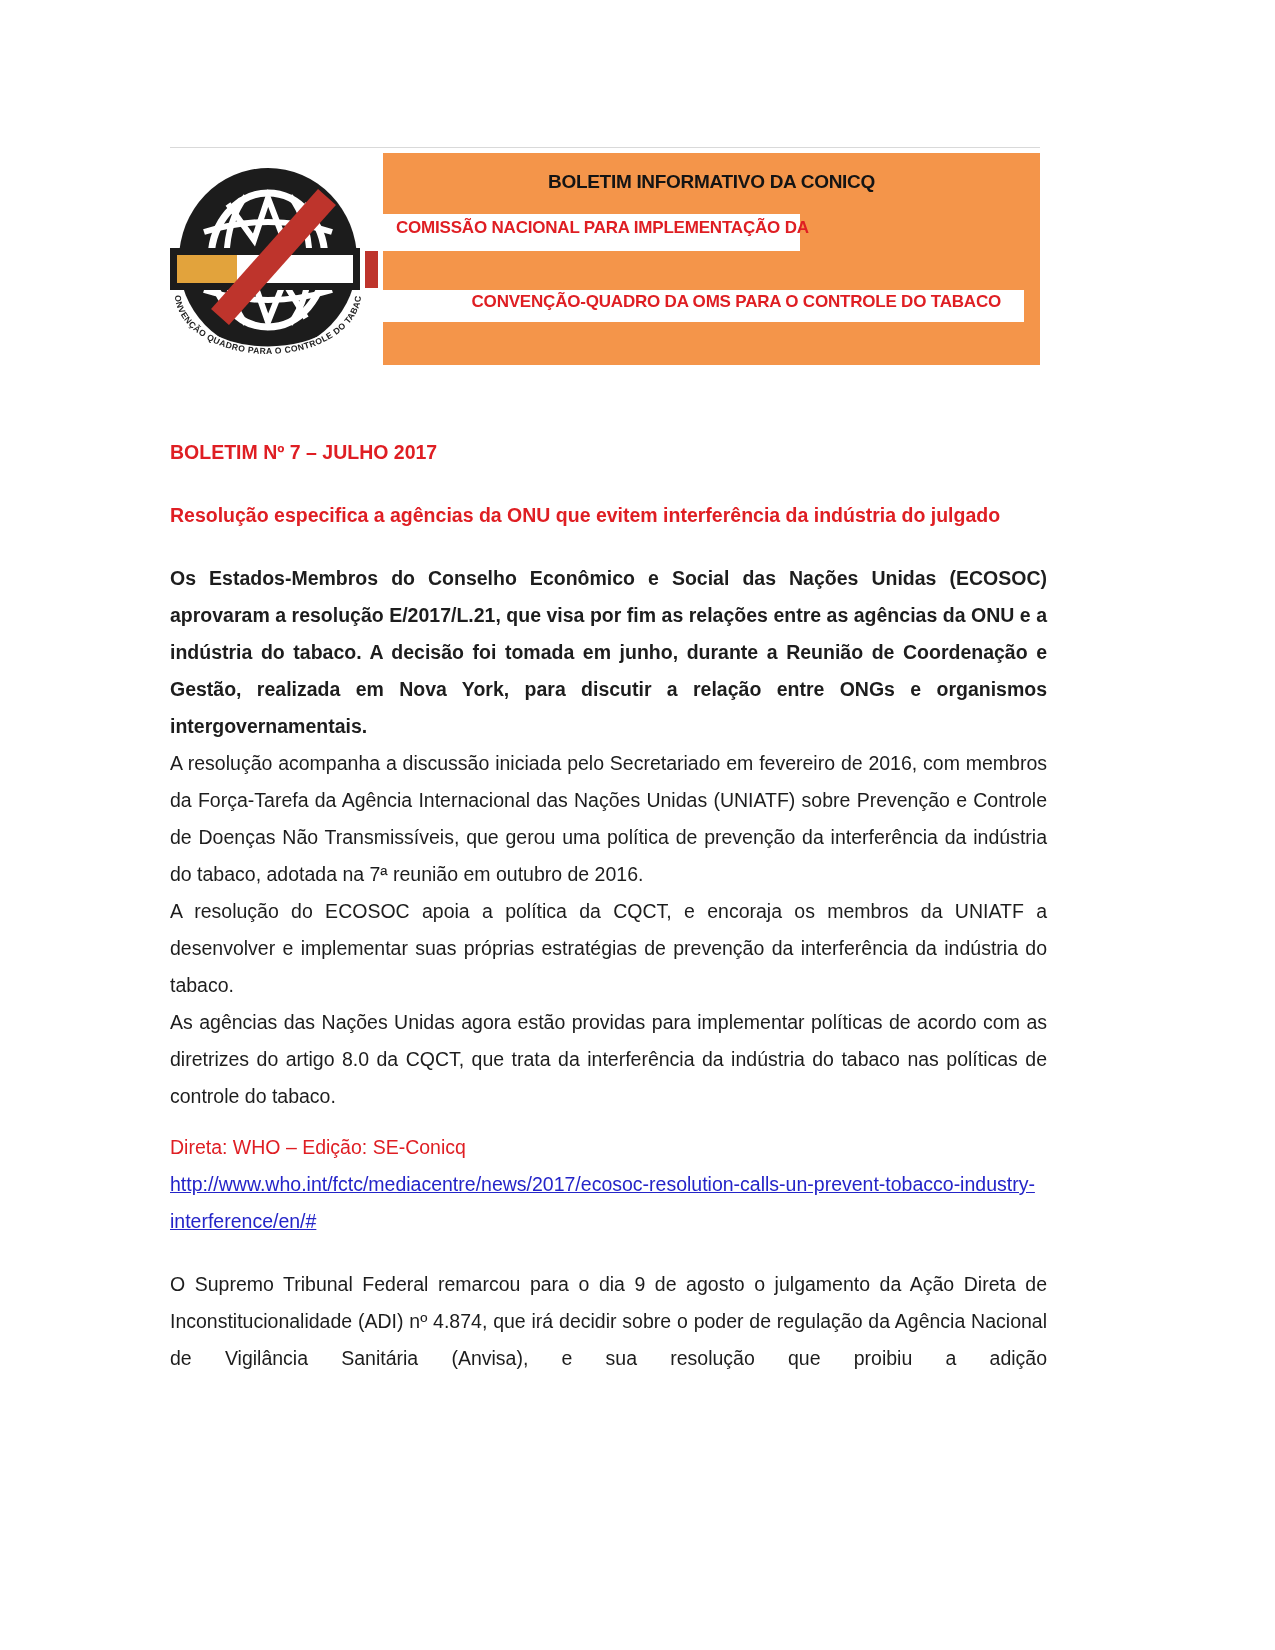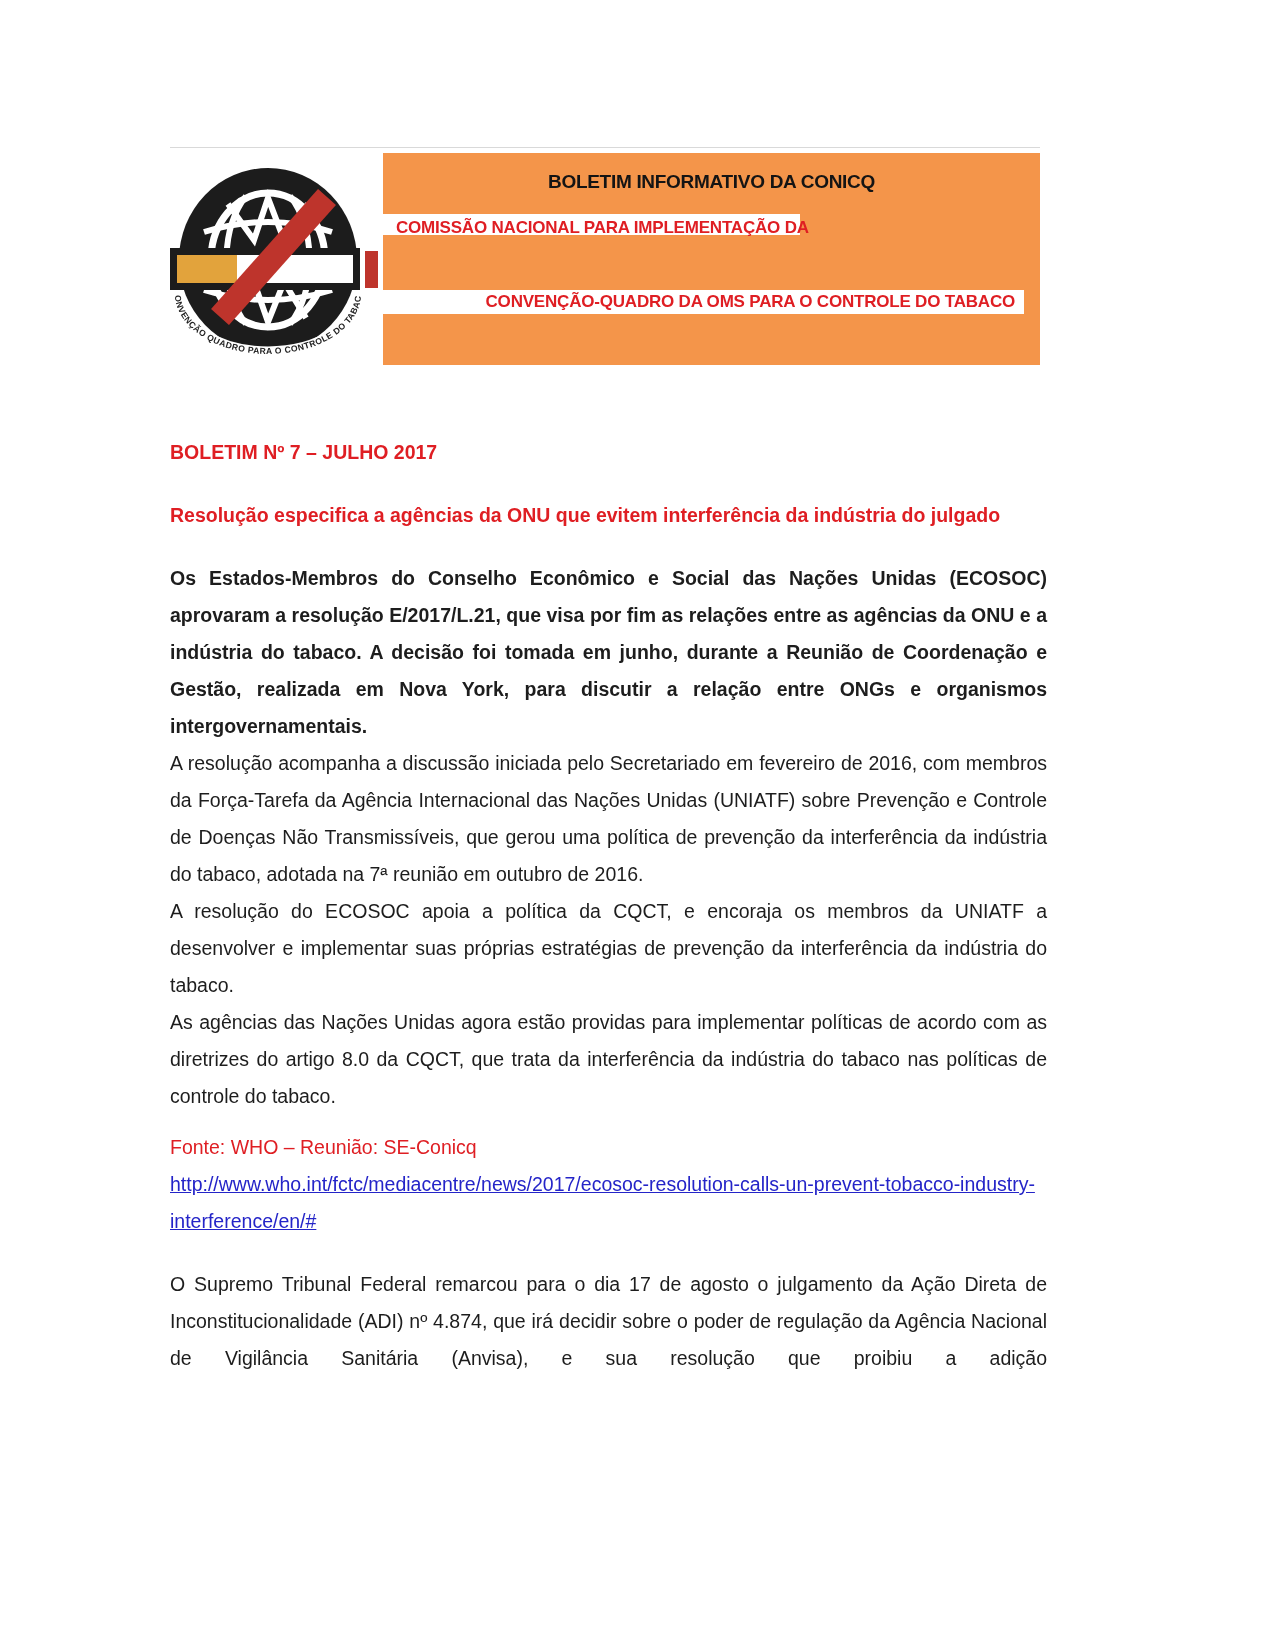--- a/index.html
+++ b/index.html
@@ -19,22 +19,22 @@
     flex:1;background:#F4954A;margin-top:5px;position:relative;
   }
   .banner-title{
     margin:4px;padding-top:14px;text-align:center;
     font-size:19px;font-weight:bold;color:#141414;letter-spacing:-0.3px;
   }
   .strip{
     position:absolute;background:#ffffff;color:#DF1E23;font-weight:bold;
     font-size:17px;letter-spacing:-0.2px;box-sizing:border-box;white-space:nowrap;
   }
-  .strip1{left:0;top:61px;width:417px;height:21px;line-height:27px;padding-left:13px;}
-  .strip2{left:0;top:137px;width:641px;height:24px;line-height:24px;text-align:right;padding-right:9px;}
+  .strip1{left:0;top:61px;width:417px;height:37px;line-height:27px;padding-left:13px;}
+  .strip2{left:0;top:137px;width:641px;height:32px;line-height:24px;text-align:right;padding-right:23px;}
   
   .content{
     position:absolute;left:170px;top:434px;width:877px;
     font-size:19.5px;line-height:37px;color:#1d1d1d;text-align:justify;
   }
   .content p{margin:0;}
   .issue{color:#DF1E23;font-weight:bold;text-align:left;}
   .headline{color:#DF1E23;font-weight:bold;margin-top:26px !important;text-align:left;}
   .p-first{margin-top:26px !important;font-weight:bold;}
   .source{color:#DF1E23;margin-top:14px !important;text-align:left;}
@@ -98,22 +98,22 @@
     <p class="headline">Resolução especifica a agências da ONU que evitem interferência da indústria do julgado</p>
 
     <p class="p-first">Os Estados-Membros do Conselho Econômico e Social das Nações Unidas (ECOSOC) aprovaram a resolução E/2017/L.21, que visa por fim as relações entre as agências da ONU e a indústria do tabaco. A decisão foi tomada em junho, durante a Reunião de Coordenação e Gestão, realizada em Nova York, para discutir a relação entre ONGs e organismos intergovernamentais.</p>
 
     <p>A resolução acompanha a discussão iniciada pelo Secretariado em fevereiro de 2016, com membros da Força-Tarefa da Agência Internacional das Nações Unidas (UNIATF) sobre Prevenção e Controle de Doenças Não Transmissíveis, que gerou uma política de prevenção da interferência da indústria do tabaco, adotada na 7ª reunião em outubro de 2016.</p>
 
     <p>A resolução do ECOSOC apoia a política da CQCT, e encoraja os membros da UNIATF a desenvolver e implementar suas próprias estratégias de prevenção da interferência da indústria do tabaco.</p>
 
     <p>As agências das Nações Unidas agora estão providas para implementar políticas de acordo com as diretrizes do artigo 8.0 da CQCT, que trata da interferência da indústria do tabaco nas políticas de controle do tabaco.</p>
 
-    <p class="source">Fonte: WHO – Reunião: SE-Conicq</p>
+    <p class="source">Direta: WHO – Edição: SE-Conicq</p>
 
     <p class="link-line"><a href="#">http://www.who.int/fctc/mediacentre/news/2017/ecosoc-resolution-calls-un-prevent-tobacco-industry-interference/en/#</a></p>
 
 
-    <p class="p-cut">O Supremo Tribunal Federal remarcou para o dia 17 de agosto o julgamento da Ação Direta de Inconstitucionalidade (ADI) nº 4.874, que irá decidir sobre o poder de regulação da Agência Nacional de Vigilância Sanitária (Anvisa), e sua resolução que proibiu a adição</p>
+    <p class="p-cut">O Supremo Tribunal Federal remarcou para o dia 9 de agosto o julgamento da Ação Direta de Inconstitucionalidade (ADI) nº 4.874, que irá decidir sobre o poder de regulação da Agência Nacional de Vigilância Sanitária (Anvisa), e sua resolução que proibiu a adição</p>
 
   </div>
 
 </div>
 
 </body></html>

